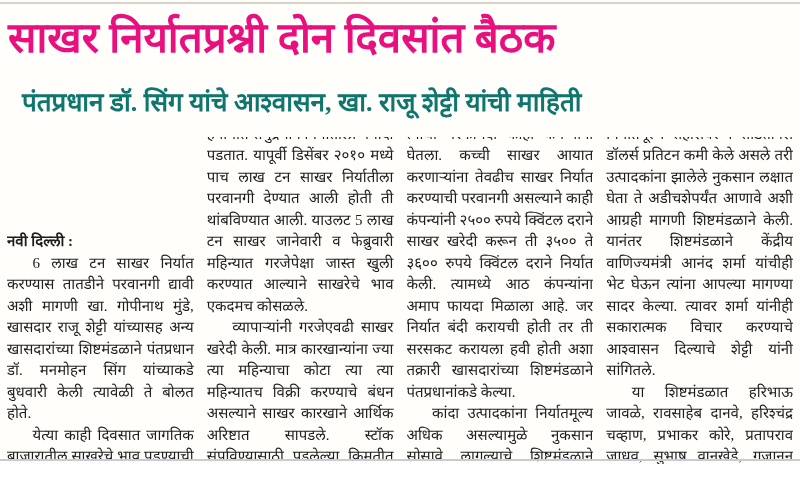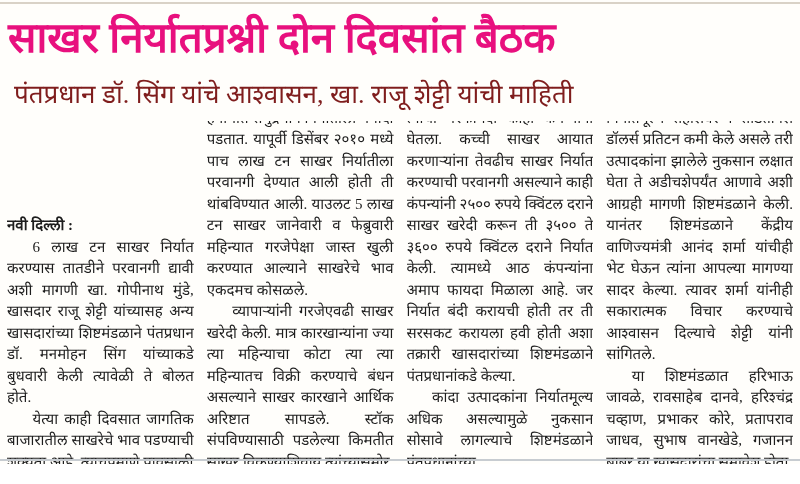--- a/index.html
+++ b/index.html
@@ -37,26 +37,26 @@
     padding: 9px 8px 0 8px;
     font-size: 42px;
     line-height: 58px;
     font-weight: 700;
     color: #e8107e;
     white-space: nowrap;
     overflow: hidden;
     letter-spacing: 0px;
   }
   .subheadline {
-    margin: 8px;
+    margin: 16px;
     padding: 2px 8px 0 6px;
     font-size: 26px;
     line-height: 36px;
-    font-weight: 400;
-    color: #7f1d1d;
+    font-weight: 700;
+    color: #0f766e;
     white-space: nowrap;
     overflow: hidden;
   }
   .article-body {
     display: flex;
     gap: 13px;
     margin-top: 8px;
     padding: 0 7px;
     height: 352px;
     overflow: hidden;

